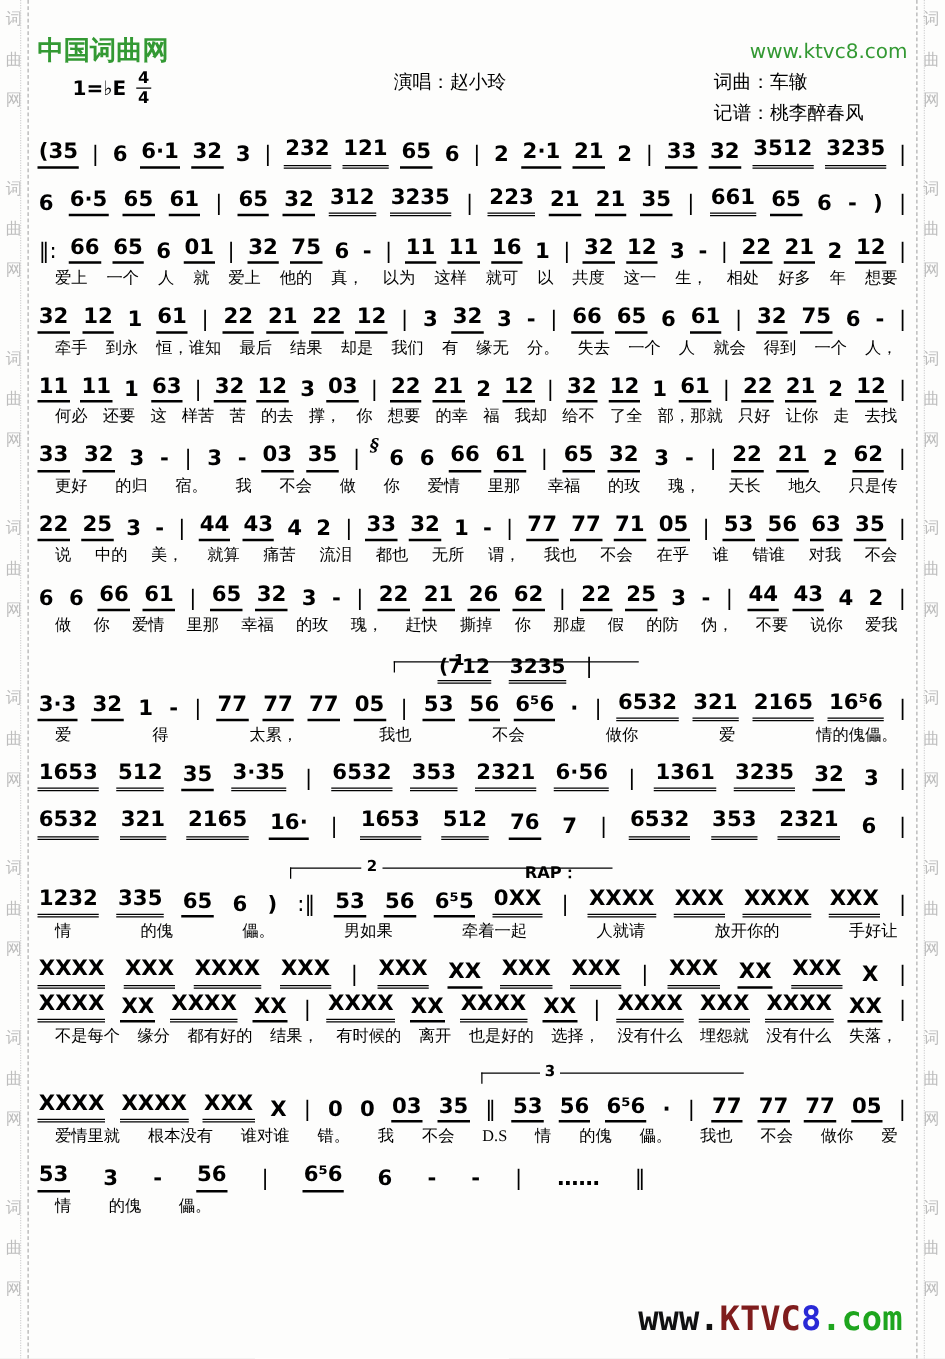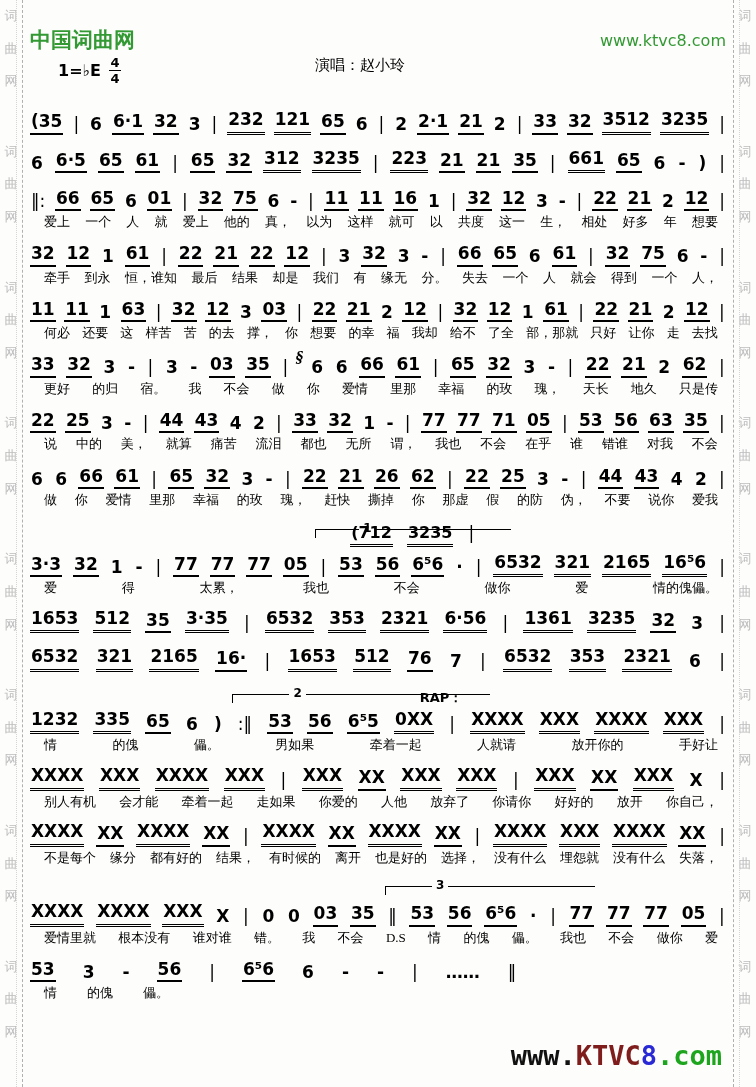--- a/index.html
+++ b/index.html
@@ -175,20 +175,28 @@
       <div class="key-sig">
         <span>1=♭E</span>
         <span class="meter">
           <span>4</span>
           <span class="meter-line"></span>
           <span>4</span>
         </span>
       </div>
       <div class="performer">
         <span>演唱：</span><span>赵小玲</span>
+      </div>
+      <div class="credits">
+        <div>
+          <span>词曲：</span><span>车辙</span>
+        </div>
+        <div>
+          <span>记谱：</span><span>桃李醉春风</span>
+        </div>
       </div>
     </div>
 
     <div id="score">
         <div class="system sys-nolyric">
           <div class="notes-row">
             <span class="note u1">(35</span>
             <span class="bar">|</span>
             <span class="note">6</span>
             <span class="note u1">6·1</span>
@@ -656,33 +664,20 @@
             <span class="note u1">XX</span>
             <span class="note u2">XXX</span>
             <span class="note u2">XXX</span>
             <span class="bar">|</span>
             <span class="note u2">XXX</span>
             <span class="note u1">XX</span>
             <span class="note u2">XXX</span>
             <span class="note">X</span>
             <span class="bar">|</span>
           </div>
-          <div class="lyrics-row">
-            <span>别人有机</span>
-            <span>会才能</span>
-            <span>牵着一起</span>
-            <span>走如果</span>
-            <span>你爱的</span>
-            <span>人他</span>
-            <span>放弃了</span>
-            <span>你请你</span>
-            <span>好好的</span>
-            <span>放开</span>
-            <span>你自己，</span>
-          </div>
         </div>
         <div class="system">
           <div class="notes-row">
             <span class="note u2">XXXX</span>
             <span class="note u1">XX</span>
             <span class="note u2">XXXX</span>
             <span class="note u1">XX</span>
             <span class="bar">|</span>
             <span class="note u2">XXXX</span>
             <span class="note u1">XX</span>

